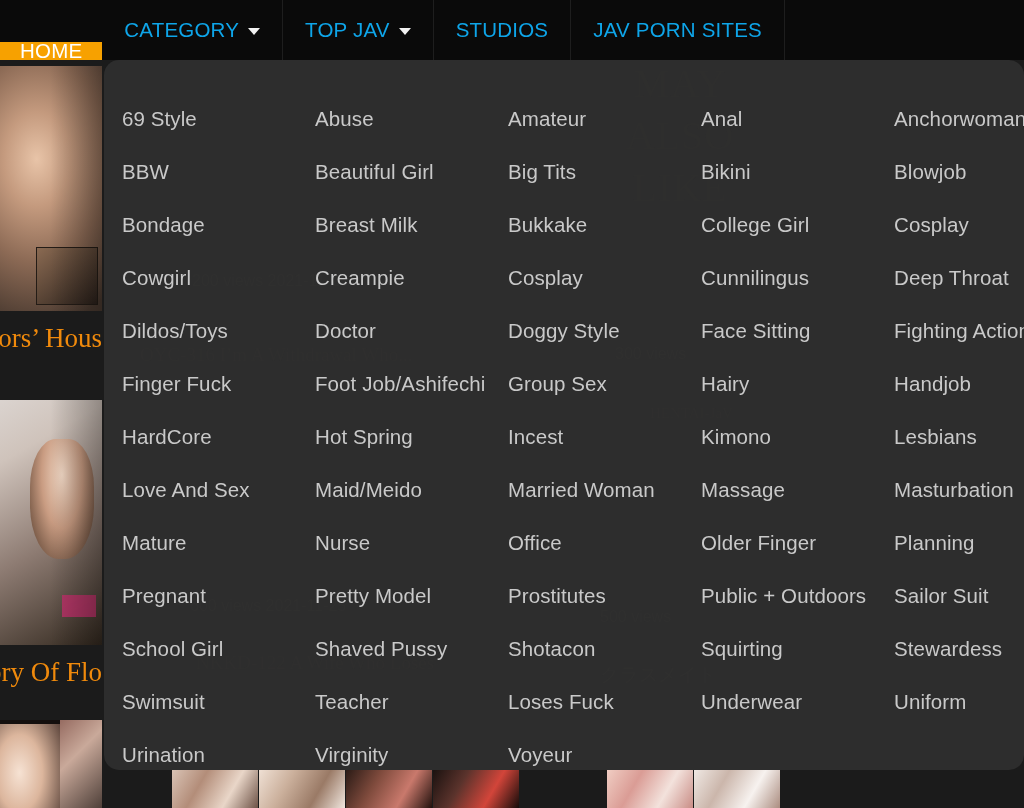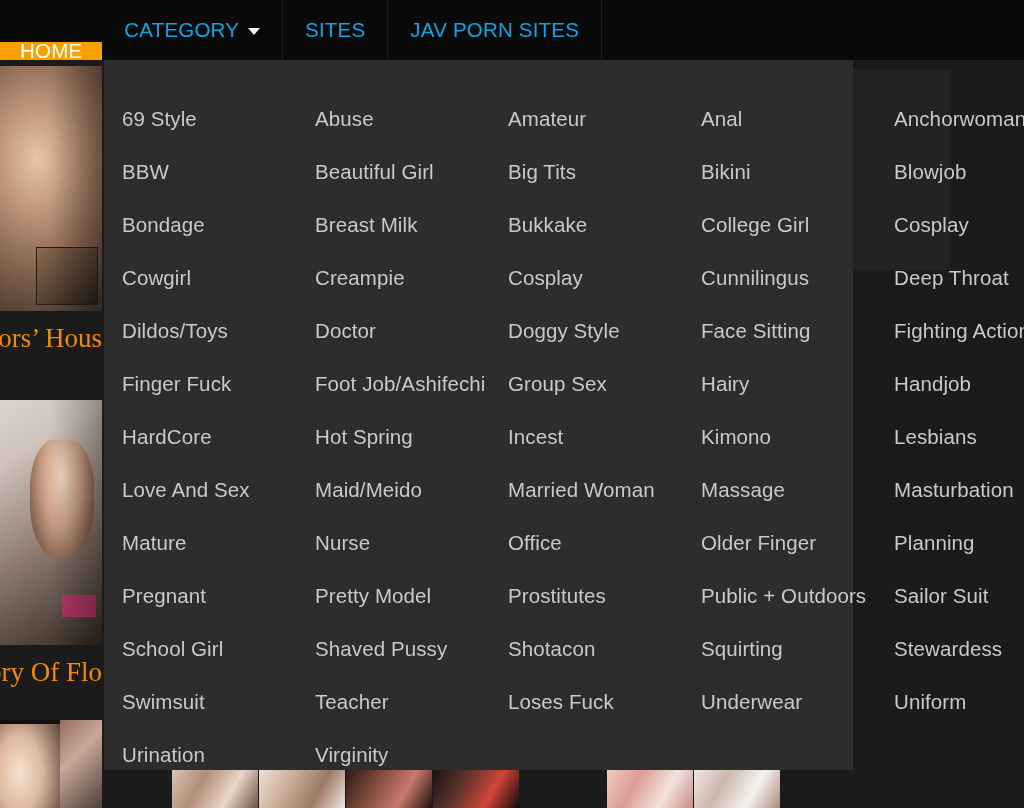--- a/index.html
+++ b/index.html
@@ -135,24 +135,25 @@
     border-right:6px solid transparent;
     border-top:7px solid #f2f2f2;
     margin-top:3px;
   }
   .nav-filler { flex:1; border-right:none; }
 
   
   .dropdown {
     position:absolute;
     left:104px; top:60px;
-    width:749px; height:710px;
+    width:920px; height:710px;
     background:rgba(46,46,46,0.93);
     z-index:30;
     padding:18px 0 0 0;
+    border-radius:15px;
   }
   .dd-grid {
     display:grid;
     grid-template-columns:193px 193px 193px 193px 148px;
     row-gap:0;
     padding-left:18px;
     padding-top:14px;
   }
   .dd-item {
     height:53px;
@@ -287,34 +288,39 @@
         <div class="dd-item">Shotacon</div>
         <div class="dd-item">Squirting</div>
         <div class="dd-item">Stewardess</div>
         <div class="dd-item">Swimsuit</div>
         <div class="dd-item">Teacher</div>
         <div class="dd-item">Loses Fuck</div>
         <div class="dd-item">Underwear</div>
         <div class="dd-item">Uniform</div>
         <div class="dd-item">Urination</div>
         <div class="dd-item">Virginity</div>
+        <div class="dd-item">Voyeur</div>
       </div>
   </div>
 
   <div class="navbar">
     <div id="nav-host" style="display:flex;align-items:stretch;">
         <div class="nav-item home">
           <span>HOME</span>
         </div>
         <div class="nav-item">
           <span>CATEGORY</span>
           <span class="caret"></span>
         </div>
         <div class="nav-item">
-          <span>SITES</span>
+          <span>TOP JAV</span>
+          <span class="caret"></span>
+        </div>
+        <div class="nav-item">
+          <span>STUDIOS</span>
         </div>
         <div class="nav-item">
           <span>JAV PORN SITES</span>
         </div>
       </div>
     <div class="nav-item nav-filler"></div>
   </div>
 
 </div>
 

